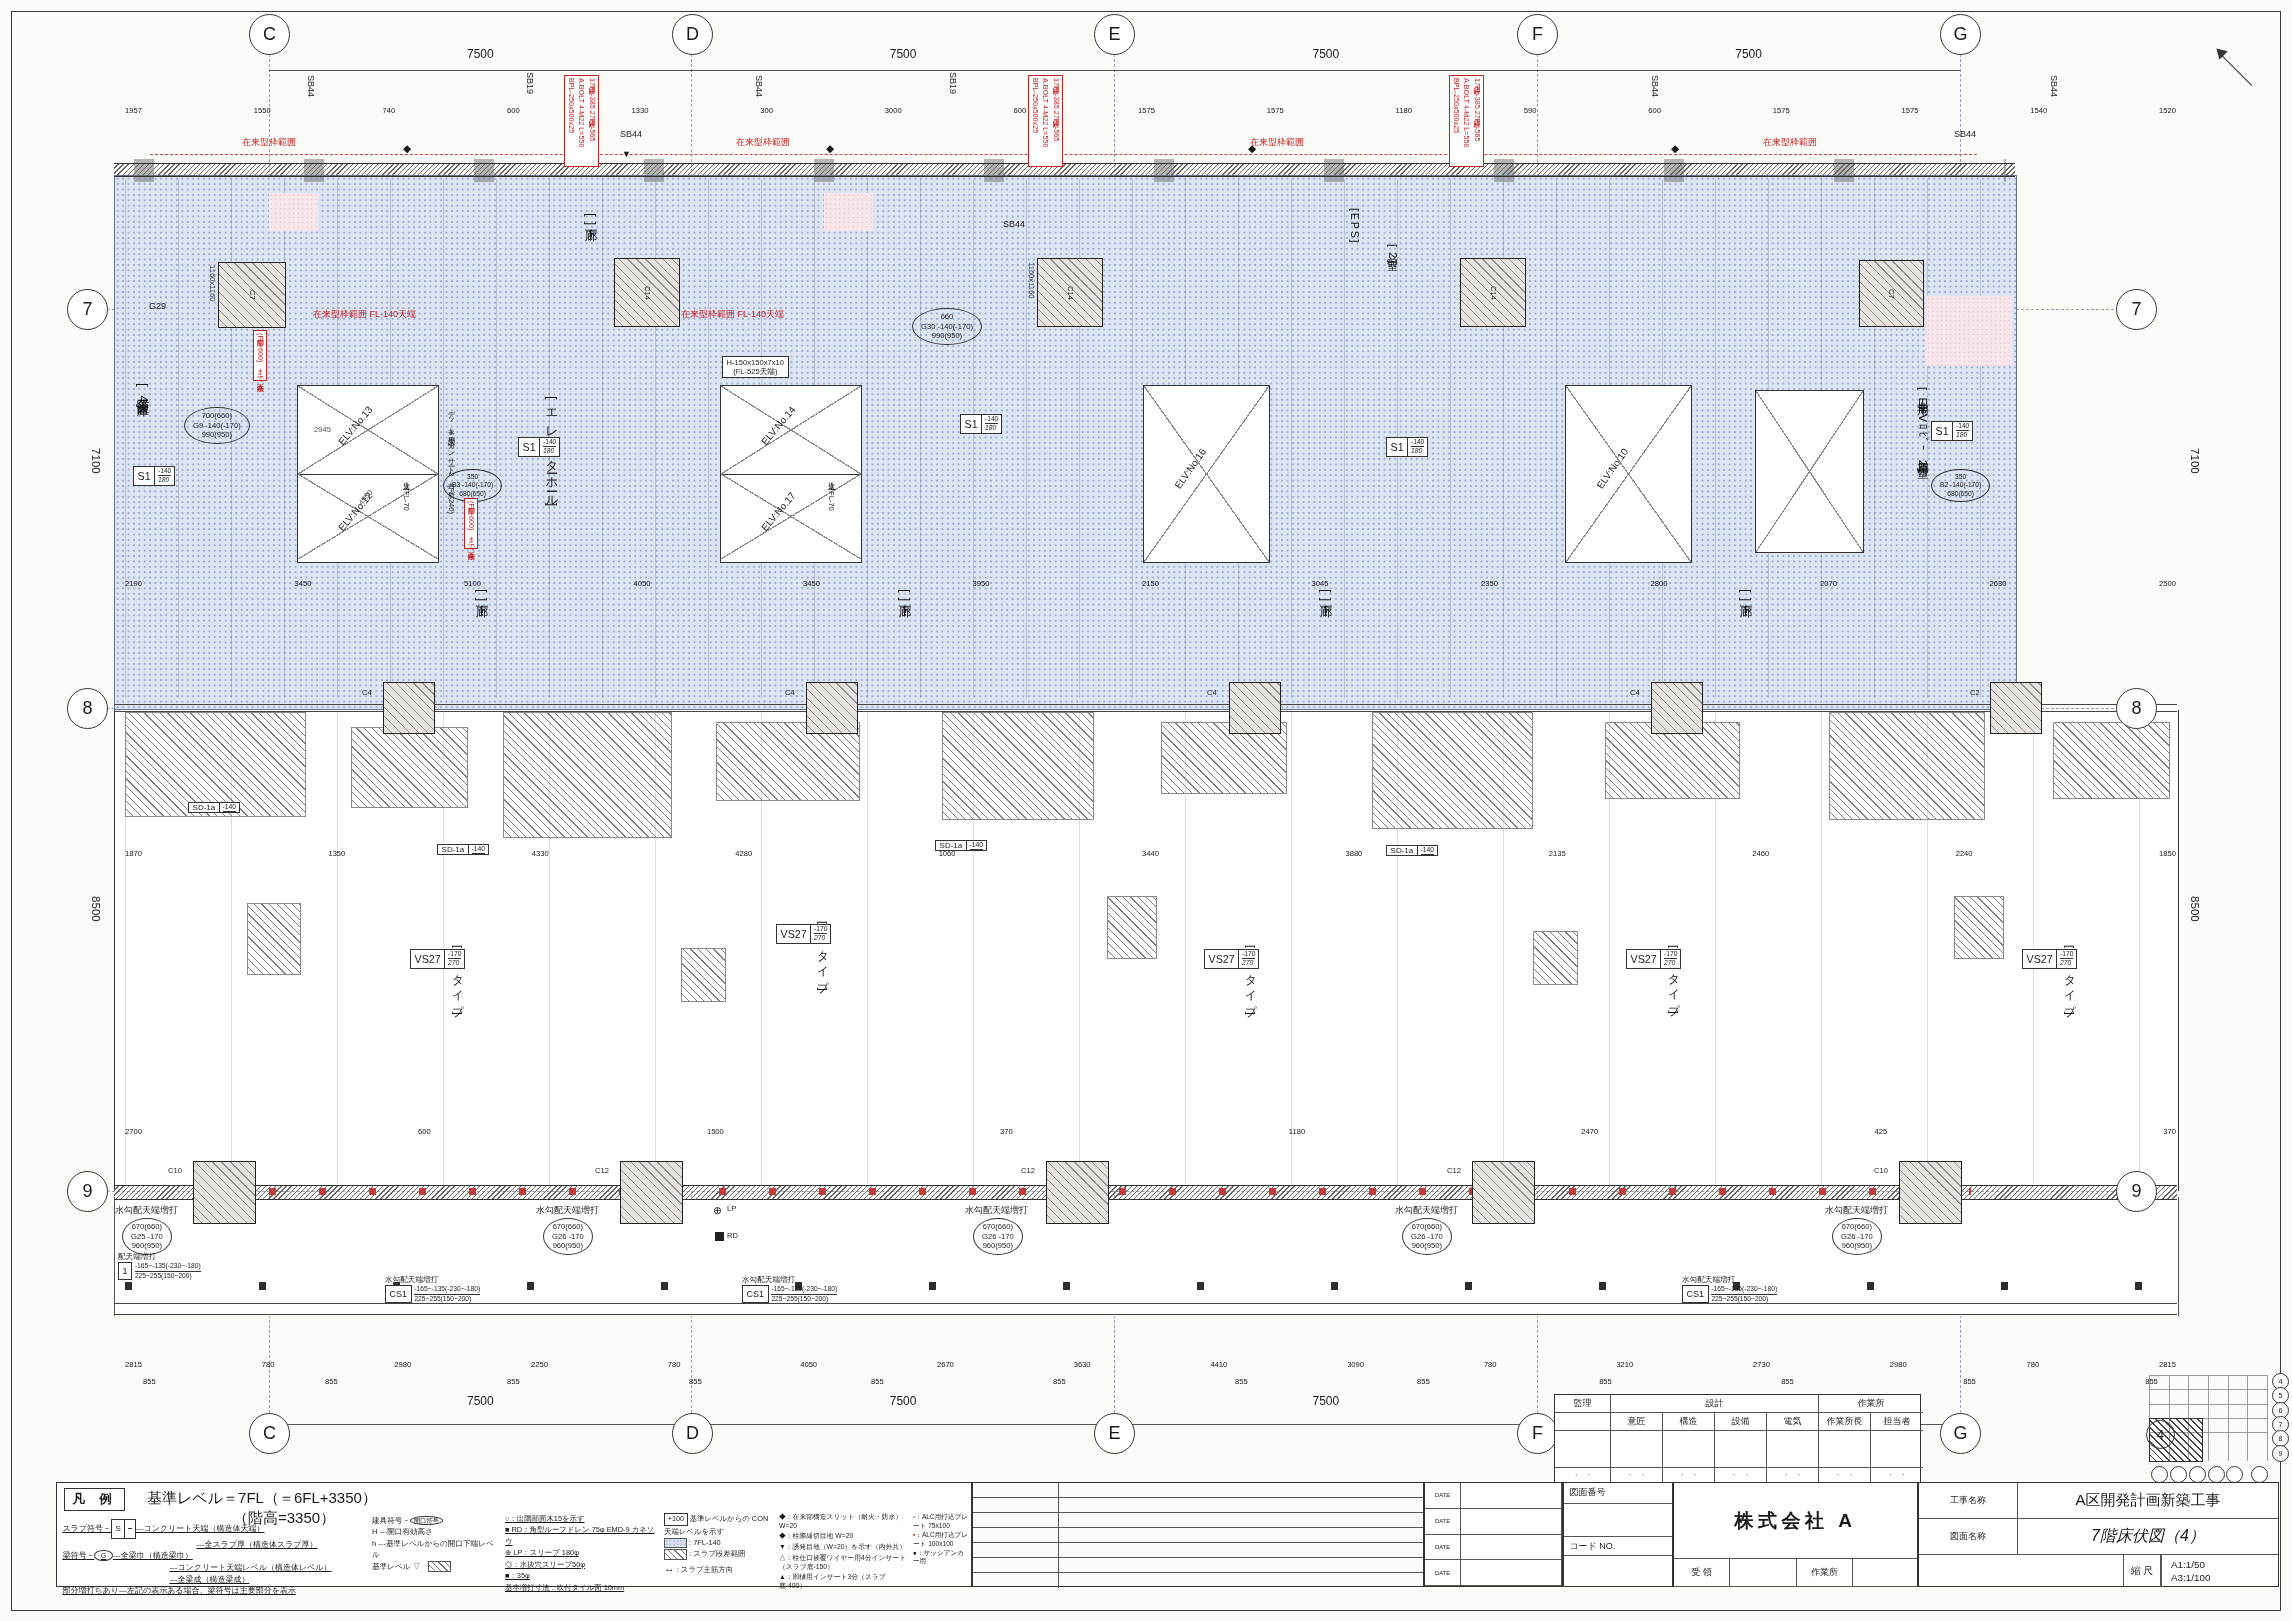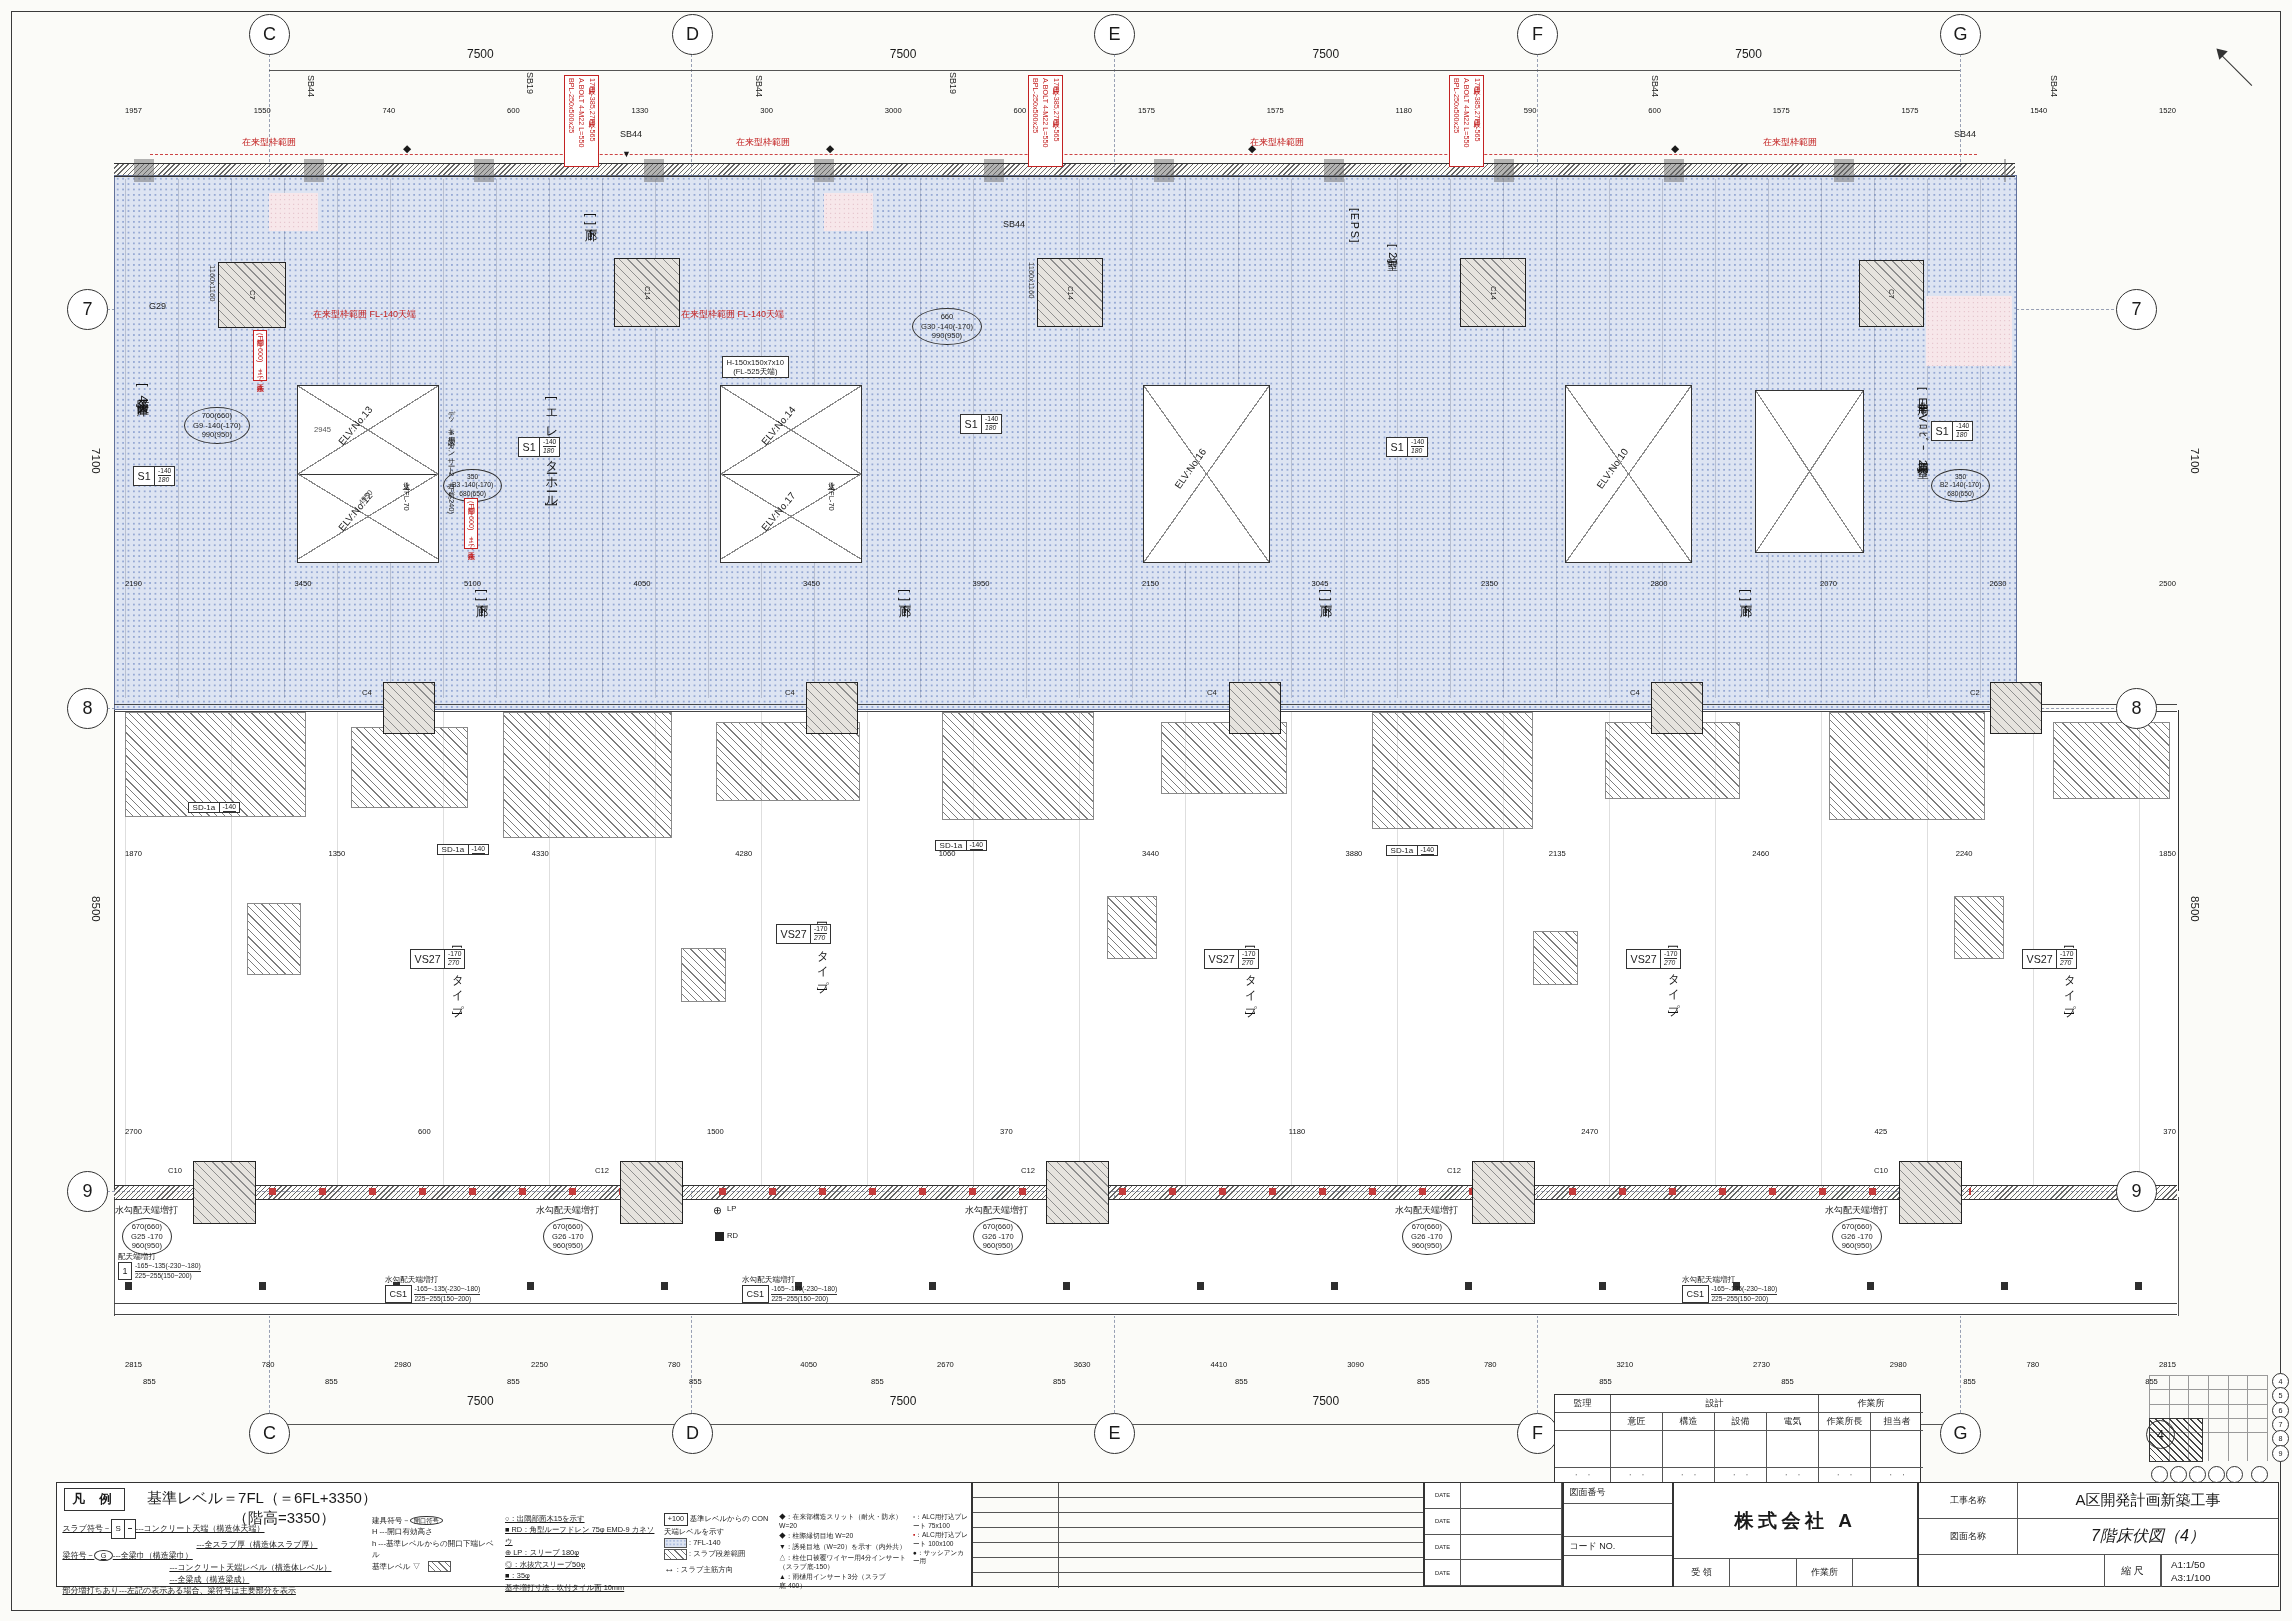--- a/index.html
+++ b/index.html
@@ -706,21 +706,21 @@
     <div style="height:35px;display:flex;border-bottom:0.9px solid #555;">
       <div class="lblcell" style="width:99px;border-right:0.9px solid #555;justify-content:center;padding:0;">工事名称</div>
       <div style="flex:1;display:flex;align-items:center;justify-content:center;font-size:15px;">A区開発計画新築工事</div>
     </div>
     <div style="height:35px;display:flex;border-bottom:0.9px solid #555;">
       <div class="lblcell" style="width:99px;border-right:0.9px solid #555;justify-content:center;padding:0;">図面名称</div>
       <div style="flex:1;display:flex;align-items:center;justify-content:center;font-size:16px;font-style:italic;">7階床伏図（4）</div>
     </div>
     <div style="height:32px;display:flex;">
       <div style="flex:1;"></div>
-      <div class="tc" style="width:57px;border-left:0.9px solid #555;border-bottom:none;font-size:9.9px;">縮 尺</div>
+      <div class="tc" style="width:38px;border-left:0.9px solid #555;border-bottom:none;font-size:9.9px;">縮 尺</div>
       <div style="width:107px;display:flex;flex-direction:column;justify-content:center;padding-left:9px;font-size:9.9px;line-height:1.35;border-left:0.9px solid #555;">
         <div>A1:1/50</div>
         <div>A3:1/100</div>
       </div>
     </div>
   </div>
 
   <div class="abs blk" style="left:1554px;top:1394px;width:367px;height:89px;display:grid;grid-template-columns:56px repeat(6,52px);grid-template-rows:18px 18px 37px 14.3px;">
     <div class="tc">監理</div>
     <div class="tc" style="grid-column:2 / span 4;">設計</div>

